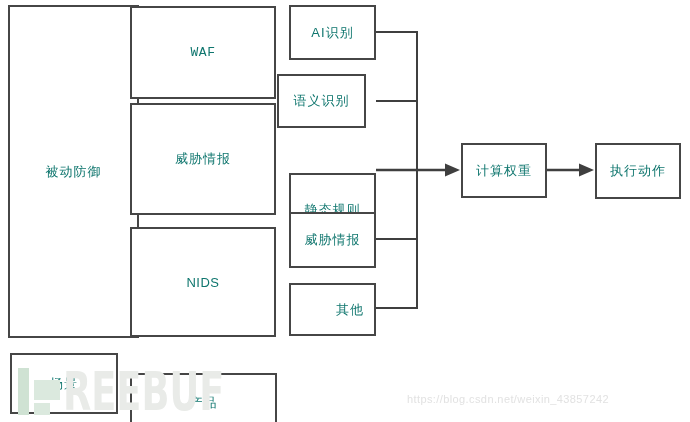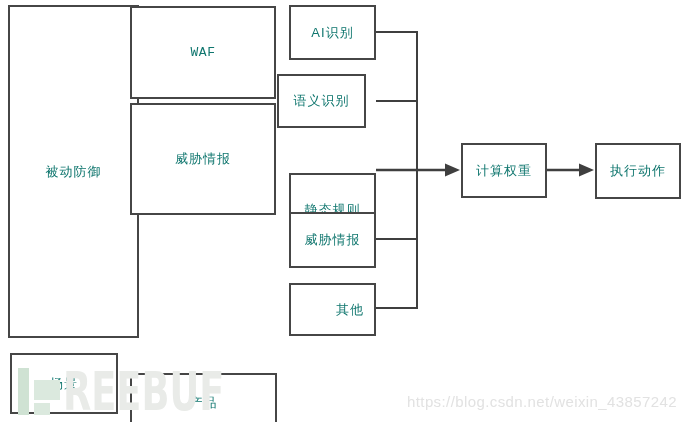--- a/index.html
+++ b/index.html
@@ -32,21 +32,21 @@
   .wm{position:absolute;z-index:3;pointer-events:none;}
   #wm-logo-bar   {left:18px;top:368px;width:11px;height:47px;background:#cfe2d3;}
   #wm-logo-f-top {left:34px;top:380px;width:26px;height:20px;background:#dbe9de;}
   #wm-logo-f-bot {left:34px;top:403px;width:16px;height:12px;background:#dbe9de;}
   #wm-brand{
     left:63px;top:365px;font-weight:bold;font-size:54px;line-height:54px;
     color:#e9ebe8;transform:scaleX(0.68);transform-origin:left top;
     font-family:"DejaVu Sans","Liberation Sans",sans-serif;
   }
   #wm-url{
-    left:407px;top:393px;font-size:15px;color:#e2e2e2;letter-spacing:0.4px;
+    left:407px;top:393px;font-size:11px;color:#e2e2e2;letter-spacing:0.4px;
     font-family:"Liberation Sans",sans-serif;
   }
 </style>
 </head>
 <body>
 
 <div id="canvas">
 
   <svg id="connector-layer" width="690" height="422" viewBox="0 0 690 422">
 
@@ -60,20 +60,21 @@
     <line x1="376" y1="170" x2="446" y2="170" stroke="#3f3f3f" stroke-width="2.4"></line>
     <polygon points="445,163.5 445,176.5 460,170" fill="#3f3f3f"></polygon>
 
     <line x1="547" y1="170" x2="580" y2="170" stroke="#3f3f3f" stroke-width="2.4"></line>
     <polygon points="579,163.5 579,176.5 594,170" fill="#3f3f3f"></polygon>
   </svg>
 
   <div class="node" id="node-passive-defense">被动防御</div>
   <div class="node" id="node-waf">WAF</div>
   <div class="node" id="node-threat-intel-product">威胁情报</div>
+  <div class="node" id="node-nids">NIDS</div>
 
   <div class="node" id="node-ai-recognition">AI识别</div>
   <div class="node" id="node-semantic-recognition">语义识别</div>
   <div class="node" id="node-static-rules">静态规则</div>
   <div class="node" id="node-threat-intel-engine">威胁情报</div>
   <div class="node" id="node-other">其他</div>
 
   <div class="node" id="node-compute-weight">计算权重</div>
   <div class="node" id="node-execute-action">执行动作</div>
 

